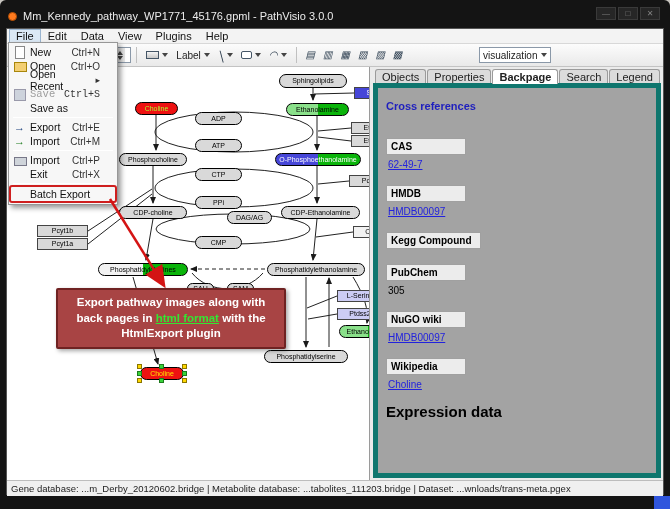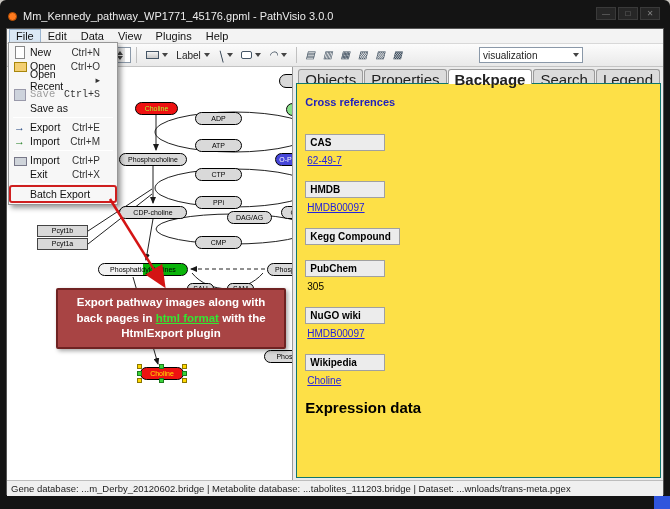--- a/index.html
+++ b/index.html
@@ -35,44 +35,44 @@
   .i-a1::before{content:"▤";} .i-a2::before{content:"▥";} .i-a3::before{content:"▦";}
   .i-a4::before{content:"▧";} .i-a5::before{content:"▨";} .i-a6::before{content:"▩";}
   .tbi[class*="i-a"]{font-size:10px;color:#345;line-height:12px;}
   .caret{width:0;height:0;border-left:3px solid transparent;border-right:3px solid transparent;border-top:4px solid #444;margin-left:1px;}
   .combo{display:inline-flex;align-items:center;background:#fff;border:1px solid #8a98a8;height:16px;}
   .combo.zoom{width:56px;margin-left:2px;}
   .combo-input{border:none;outline:none;width:38px;font-size:10px;font-family:"Liberation Sans",sans-serif;padding:0 2px;}
   .spin{display:flex;flex-direction:column;justify-content:center;gap:1px;width:11px;align-items:center;background:#e7e7e7;height:100%;border-left:1px solid #b5b5b5;}
   .spin .up{width:0;height:0;border-left:3px solid transparent;border-right:3px solid transparent;border-bottom:4px solid #444;}
   .spin .dn{width:0;height:0;border-left:3px solid transparent;border-right:3px solid transparent;border-top:4px solid #444;}
-  .combo.viz{position:absolute;left:472px;top:3px;width:104px;justify-content:space-between;padding:0 3px;}
+  .combo.viz{position:absolute;left:472px;top:3px;width:72px;justify-content:space-between;padding:0 3px;}
   .combo-text{font-size:10px;color:#222;}
   
   .main{position:relative;height:413px;display:flex;}
   .canvas{position:relative;width:450px;height:413px;background:#fff;border-right:1px solid #9a9a9a;overflow:hidden;}
   #edge-svg{position:absolute;left:0;top:0;z-index:1;}
   .node{position:absolute;border:1px solid #000;font-size:7px;text-align:center;overflow:hidden;
         white-space:nowrap;color:#000;z-index:2;}
   .node.pill{border-radius:7px;}
   .node.rect{border-radius:0;border-color:#444;}
   .node.selected{overflow:visible;}
   .handle{position:absolute;width:5px;height:5px;background:#ffd800;border:1px solid #8a7500;z-index:6;}
   .handle.tl{left:-4px;top:-4px;} .handle.tr{right:-4px;top:-4px;}
   .handle.bl{left:-4px;bottom:-4px;} .handle.br{right:-4px;bottom:-4px;}
   .handle.mid{background:#39d439;border-color:#1d7a1d;}
   .handle.t{left:50%;margin-left:-3px;top:-4px;} .handle.b{left:50%;margin-left:-3px;bottom:-4px;}
   .handle.l{left:-4px;top:50%;margin-top:-3px;} .handle.r{right:-4px;top:50%;margin-top:-3px;}
   
   .sidepanel{position:relative;flex:1;background:#ebebeb;padding:2px 2px 2px 3px;}
   .tabs{display:flex;height:15px;margin-left:2px;}
-  .tab{font-size:15px;padding:1px 6px;background:#dcdcdc;border:1px solid #9b9b9b;border-bottom:none;
+  .tab{font-size:11px;padding:1px 6px;background:#dcdcdc;border:1px solid #9b9b9b;border-bottom:none;
        border-radius:3px 3px 0 0;margin-right:1px;color:#222;}
   .tab.active{background:#fff;font-weight:bold;position:relative;z-index:2;}
-  .panel-body{position:absolute;left:3px;right:2px;top:16px;bottom:2px;background:#fde047;border:1px solid #0f766e;
+  .panel-body{position:absolute;left:3px;right:2px;top:16px;bottom:2px;background:#a3a3a3;border:5px solid #0f766e;
               padding:12px 8px 6px 8px;overflow:hidden;}
   .bp-title{color:#1f1fbe;font-weight:bold;font-size:11px;margin-bottom:24px;}
   .bp-sec{margin-bottom:13px;}
   .bp-head{display:inline-block;min-width:80px;background:#ececec;border:1px solid #a0a0a0;
            font-weight:bold;font-size:10px;padding:2px 8px 2px 4px;}
   .bp-val{font-size:10px;margin:4px 0 0 2px;color:#000;display:block;}
   .bp-val.link{color:#2222dd;text-decoration:underline;}
   .bp-footer{font-weight:bold;font-size:15px;margin-top:4px;}
   
   .statusbar{height:16px;border-top:1px solid #bdbdbd;background:#f0f0f0;font-size:9.5px;color:#222;

